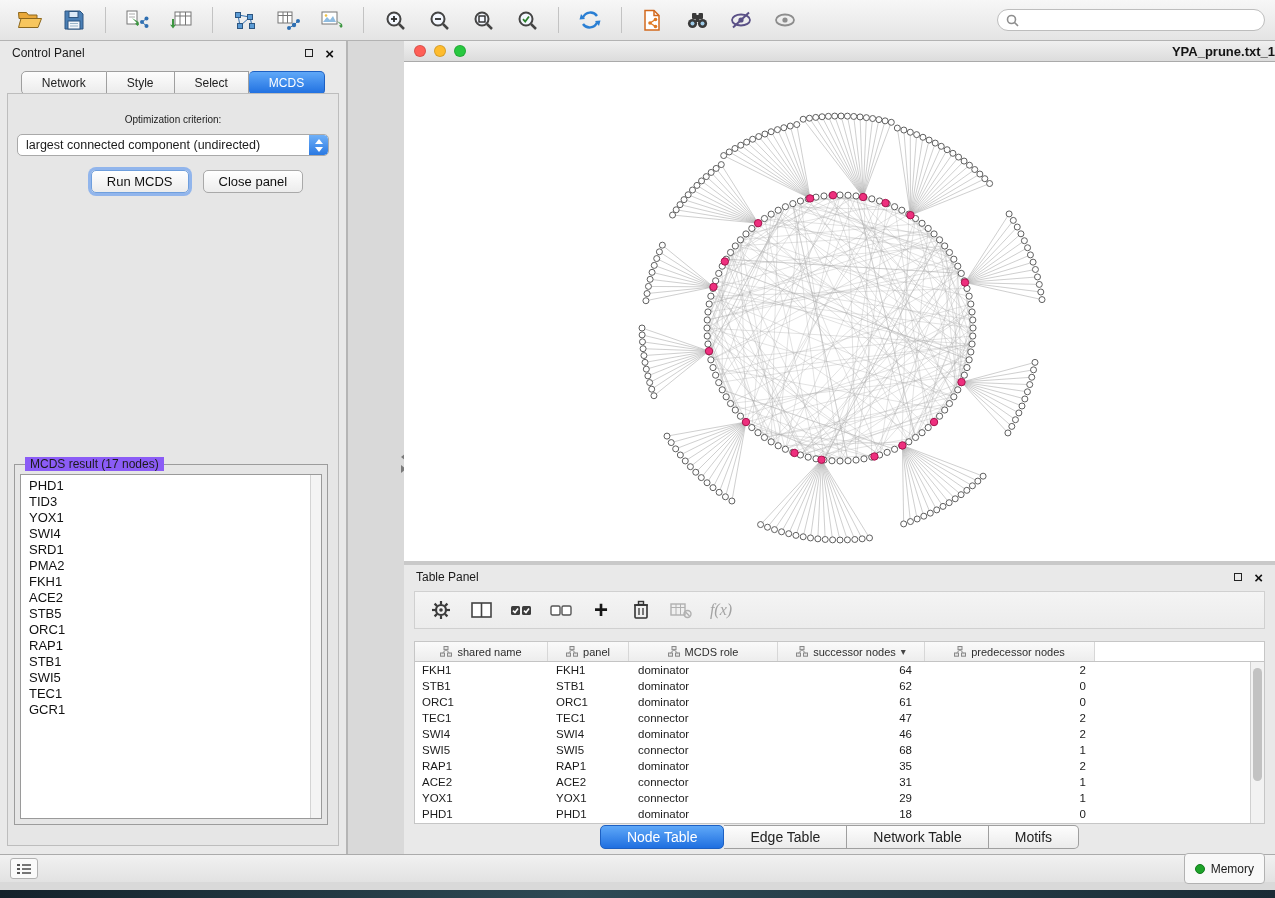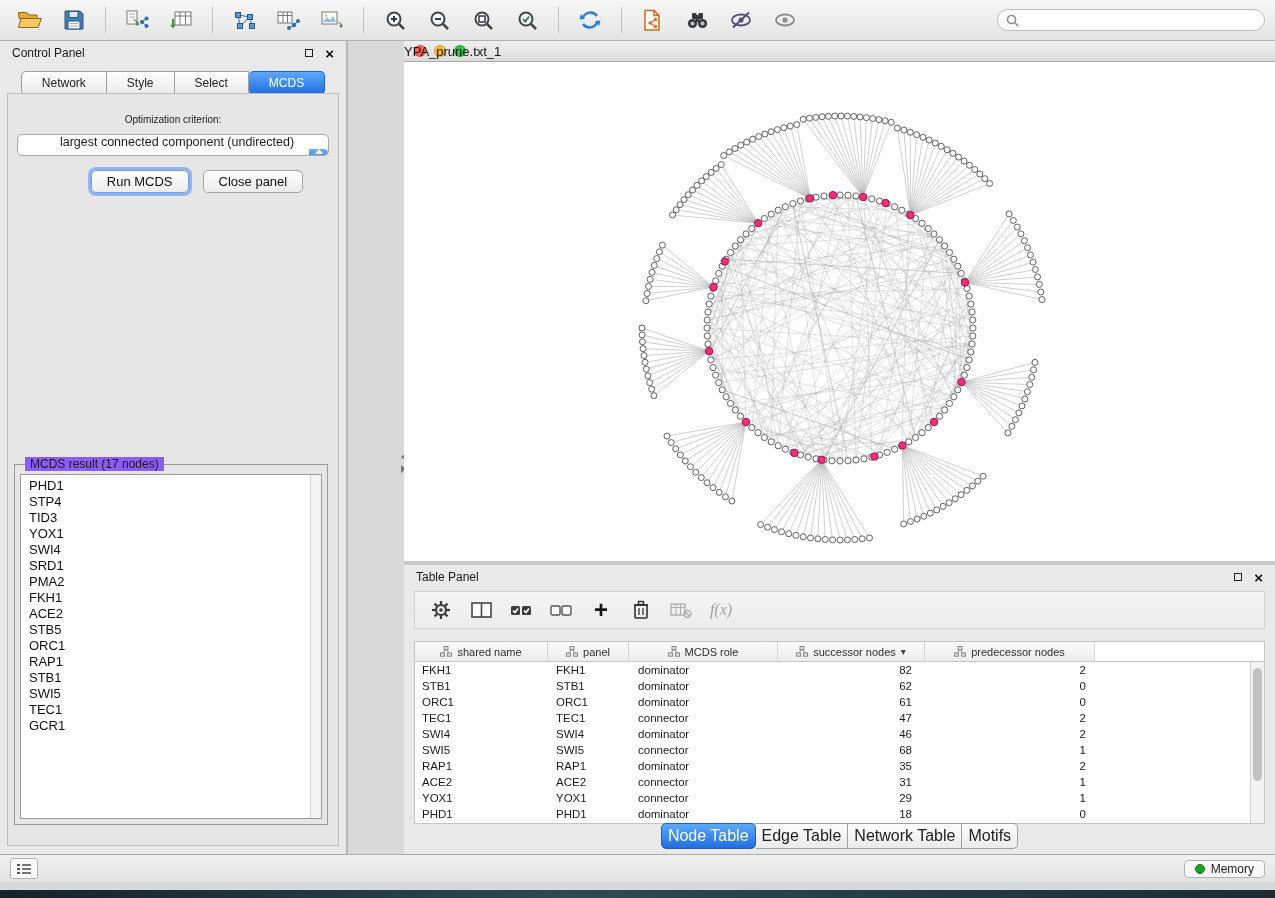--- a/index.html
+++ b/index.html
@@ -35,21 +35,21 @@
   .seg { display:flex; }
   .seg .tab { font-size:12px; padding:4px 20px; background:linear-gradient(#fdfdfd,#ebebeb);
     border:1px solid #9f9f9f; border-left:none; color:#222; }
   .seg .tab:first-child { border-left:1px solid #9f9f9f; border-radius:5px 0 0 5px; }
   .seg .tab:last-child { border-radius:0 5px 5px 0; }
   .seg .tab.active { background:linear-gradient(#5fa8f8,#1f6fe0); color:#fff; border-color:#1d60c2; border-radius:5px; }
   .cp-pane { position:absolute; top:52px; left:7px; right:7px; bottom:8px;
     border:1px solid #bdbdbd; background:#e6e6e6; }
   .opt-label { text-align:center; margin-top:20px; font-size:10px; }
   .cp-select { width:312px; height:22px; margin:9px auto 0; background:#fff;
-    border:1px solid #a9a9a9; border-radius:5px; display:flex; align-items:center; overflow:hidden;flex-direction:column; }
+    border:1px solid #a9a9a9; border-radius:5px; display:flex; align-items:center; overflow:hidden; }
   .cp-select .val { padding-left:8px; font-size:12.5px; white-space:nowrap; }
   .stepper { margin-left:auto; width:19px; align-self:stretch;
     background:linear-gradient(#6fb0f8,#2a79e2); display:flex; flex-direction:column;
     align-items:center; justify-content:center; gap:3px; border-radius:0 4px 4px 0; }
   .tri-up { width:0; height:0; border-left:4px solid transparent; border-right:4px solid transparent; border-bottom:5px solid #fff; }
   .tri-dn { width:0; height:0; border-left:4px solid transparent; border-right:4px solid transparent; border-top:5px solid #fff; }
   .btn-row { display:flex; justify-content:center; gap:14px; margin-top:14px; }
   .btn { height:23px; padding:0 15px; border:1px solid #a9a9a9; border-radius:5px;
     background:linear-gradient(#ffffff,#ececec); font-size:13px; font-family:inherit; color:#111; }
   .btn.focused { box-shadow:0 0 0 3px rgba(100,155,240,.65); border-color:#6f9fdd;margin-left:48px; }
@@ -63,21 +63,21 @@
   .split-handle { position:absolute; left:399px; top:448px; width:8px; height:30px;
     display:flex; flex-direction:column; align-items:center; justify-content:center; gap:4px; }
   .mini-tri-l { width:0; height:0; border-top:4px solid transparent; border-bottom:4px solid transparent; border-right:5px solid #7a7a7a; }
   .mini-tri-r { width:0; height:0; border-top:4px solid transparent; border-bottom:4px solid transparent; border-left:5px solid #7a7a7a; }
 
   
   .network-window { position:absolute; left:404px; top:41px; right:0; height:520px; background:#fff; }
   .net-titlebar { height:21px; background:linear-gradient(#f0f0f0,#dcdcdc); border-bottom:1px solid #aaa;
     display:flex; align-items:center; padding:0 10px; position:relative; }
   .tlight { width:12px; height:12px; border-radius:50%; margin-right:8px; border:1px solid rgba(0,0,0,.15); }
-  .net-title { position:absolute; left:0; right:0; text-align:left; font-size:13px; font-weight:normal; color:#141414; }
+  .net-title { position:absolute; left:0; right:0; text-align:right; font-size:13px; font-weight:bold; color:#141414; }
   .net-canvas { position:absolute; top:21px; left:0; right:0; bottom:0; background:#fff; }
   .h-splitter { position:absolute; left:404px; right:0; top:561px; height:4px; background:#c9c9c9; }
 
   
   .table-panel { position:absolute; left:404px; top:565px; right:0; bottom:36px; background:#e9e9e9; }
   .tp-toolbar { position:absolute; top:26px; left:10px; right:10px; height:38px;
     background:linear-gradient(#f4f4f4,#ececec); border:1px solid #d0d0d0;
     display:flex; align-items:center; gap:0; padding:0 6px; }
   .tp-btn { width:40px; height:32px; display:flex; align-items:center; justify-content:center;
     background:transparent; border:none; padding:0; }
@@ -97,29 +97,29 @@
   .c-shared { padding-left:7px; }
   .c-name { padding-left:8px; }
   .c-role { padding-left:9px; }
   .c-succ { text-align:right; padding-right:13px; }
   .c-pred { text-align:right; padding-right:9px; }
   .v-scroll { position:absolute; top:20px; right:0; bottom:0; width:14px;
     background:#f2f2f2; border-left:1px solid #d0d0d0; }
   .v-thumb { position:absolute; left:2px; right:2px; top:6px; height:70%;
     background:#c2c2c2; border-radius:5px; }
   .tp-tabs { position:absolute; bottom:5px; left:0; right:0; display:flex; justify-content:center; }
-  .tp-tabs .tab { font-size:16px; padding:3px 6px; }
+  .tp-tabs .tab { font-size:14px; padding:3px 26px; }
 
   
   .status-bar { position:absolute; left:0; right:0; bottom:8px; height:28px;
     background:linear-gradient(#f1f1f1,#e2e2e2); border-top:1px solid #ababab;
     display:flex; align-items:center; padding:0 10px; }
   .menu-btn { width:28px; height:21px; border:1px solid #b2b2b2; border-radius:3px;
     background:#fafafa; display:flex; align-items:center; justify-content:center; }
-  .memory-btn { margin-left:auto; height:18px; border:1px solid #b2b2b2; border-radius:4px;
+  .memory-btn { margin-left:auto; height:31px; border:1px solid #b2b2b2; border-radius:4px;
     background:#f8f8f8; display:flex; align-items:center; gap:6px; padding:0 10px; font-size:12px; }
   .mem-dot { width:10px; height:10px; border-radius:50%; background:#1ea32a; border:1px solid #127a1c; }
   .wallpaper { position:absolute; left:0; right:0; bottom:0; height:8px; }
 </style>
 </head>
 <body>
 
 <div class="window">
 
   <div class="toolbar">
@@ -306,21 +306,20 @@
       </div>
       <div class="btn-row">
         <button class="btn focused">Run MCDS</button>
         <button class="btn">Close panel</button>
       </div>
       <div class="group">
         <span class="group-legend">MCDS result (17 nodes)</span>
         <div class="mcds-list">
           <div class="mcds-track"></div>
         <div>PHD1</div>
-            <div>STP4</div>
             <div>TID3</div>
             <div>YOX1</div>
             <div>SWI4</div>
             <div>SRD1</div>
             <div>PMA2</div>
             <div>FKH1</div>
             <div>ACE2</div>
             <div>STB5</div>
             <div>ORC1</div>
             <div>RAP1</div>
@@ -1085,21 +1084,21 @@
             </svg>
           <span>predecessor nodes</span>
         </div>
         <div class="th filler"></div>
       </div>
       <div class="tbody">
           <div class="trow">
             <div class="tcell c-shared">FKH1</div>
             <div class="tcell c-name">FKH1</div>
             <div class="tcell c-role">dominator</div>
-            <div class="tcell c-succ">82</div>
+            <div class="tcell c-succ">64</div>
             <div class="tcell c-pred">2</div>
             <div class="tcell c-fill"></div>
           </div>
           <div class="trow">
             <div class="tcell c-shared">STB1</div>
             <div class="tcell c-name">STB1</div>
             <div class="tcell c-role">dominator</div>
             <div class="tcell c-succ">62</div>
             <div class="tcell c-pred">0</div>
             <div class="tcell c-fill"></div>

